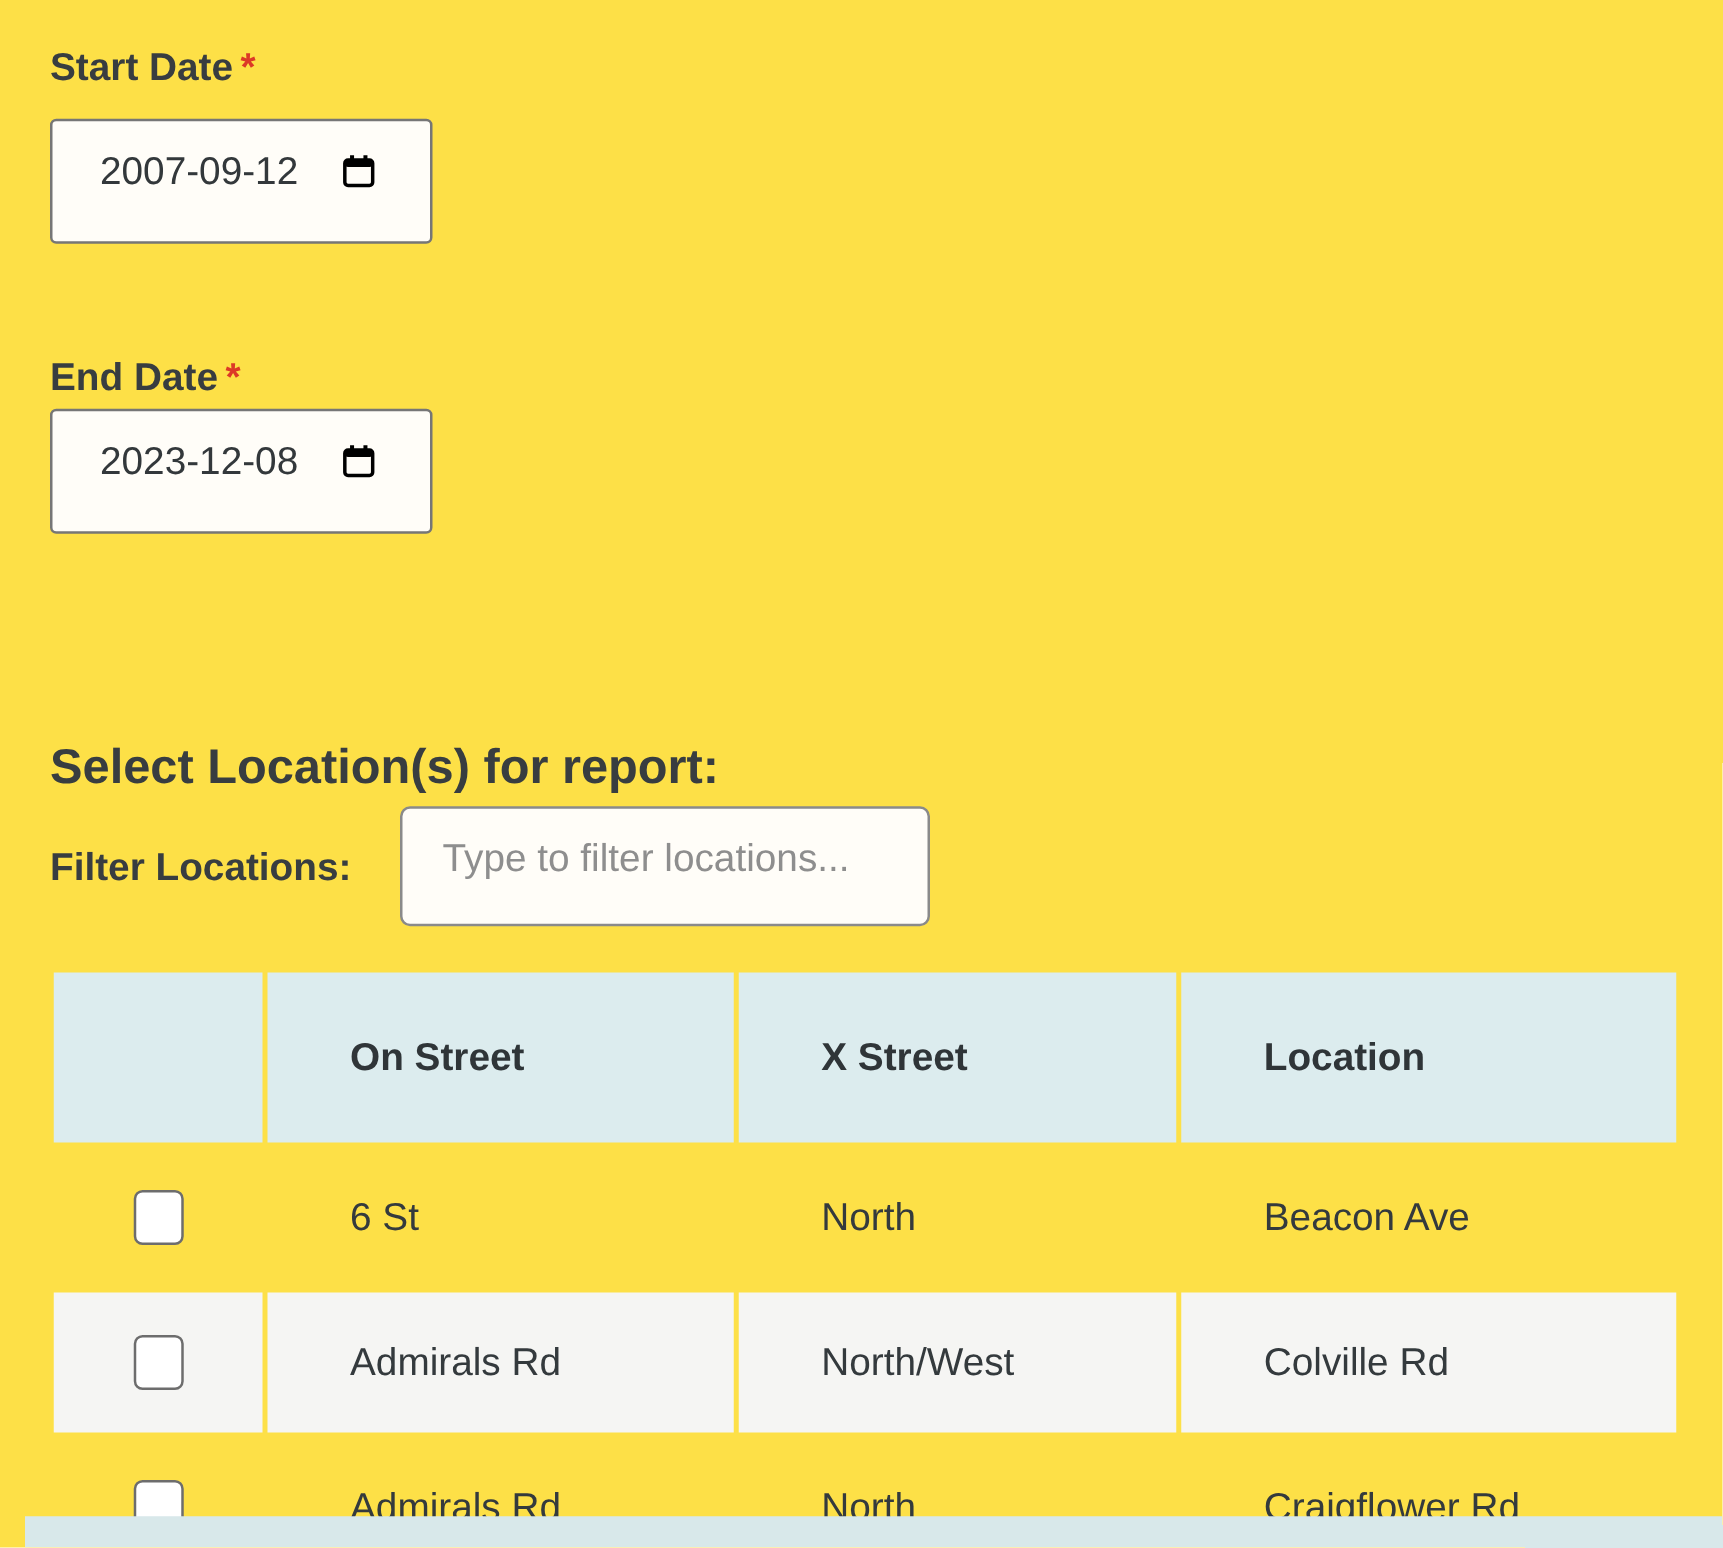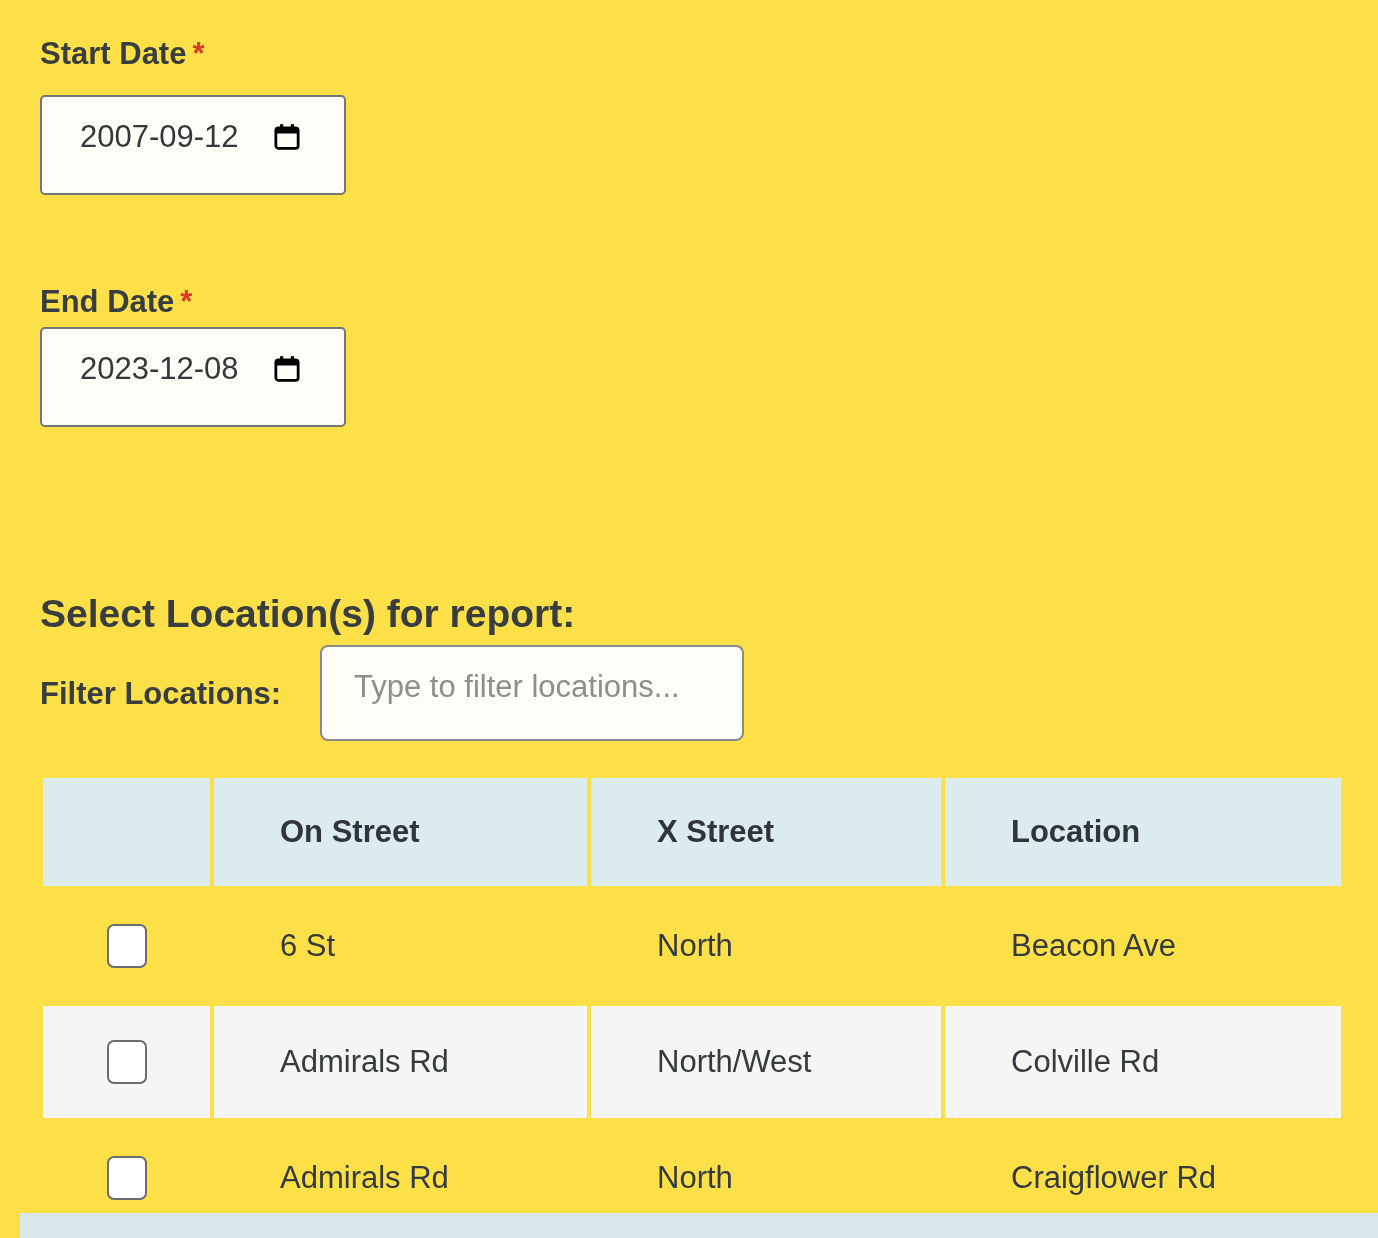--- a/index.html
+++ b/index.html
@@ -61,21 +61,21 @@
   .cell {
     display:flex; align-items:center;
     font-size:31px; color:#343a3d;
     padding-left:66px;
     height:112px;
   }
   .cell.head {
     background:#dcecee;
     font-weight:bold;
     color:#2f3538;
-    height:108px;
+    height:136px;
   }
   .cell.check-cell { padding-left:0; justify-content:center; }
   .cell.alt { background:#f5f5f3; }
   .row-checkbox {
     appearance:none; -webkit-appearance:none;
     width:40px; height:44px;
     border:2px solid #6d6d6d; border-radius:7px;
     background:#ffffff;
     cursor:pointer;
   }

